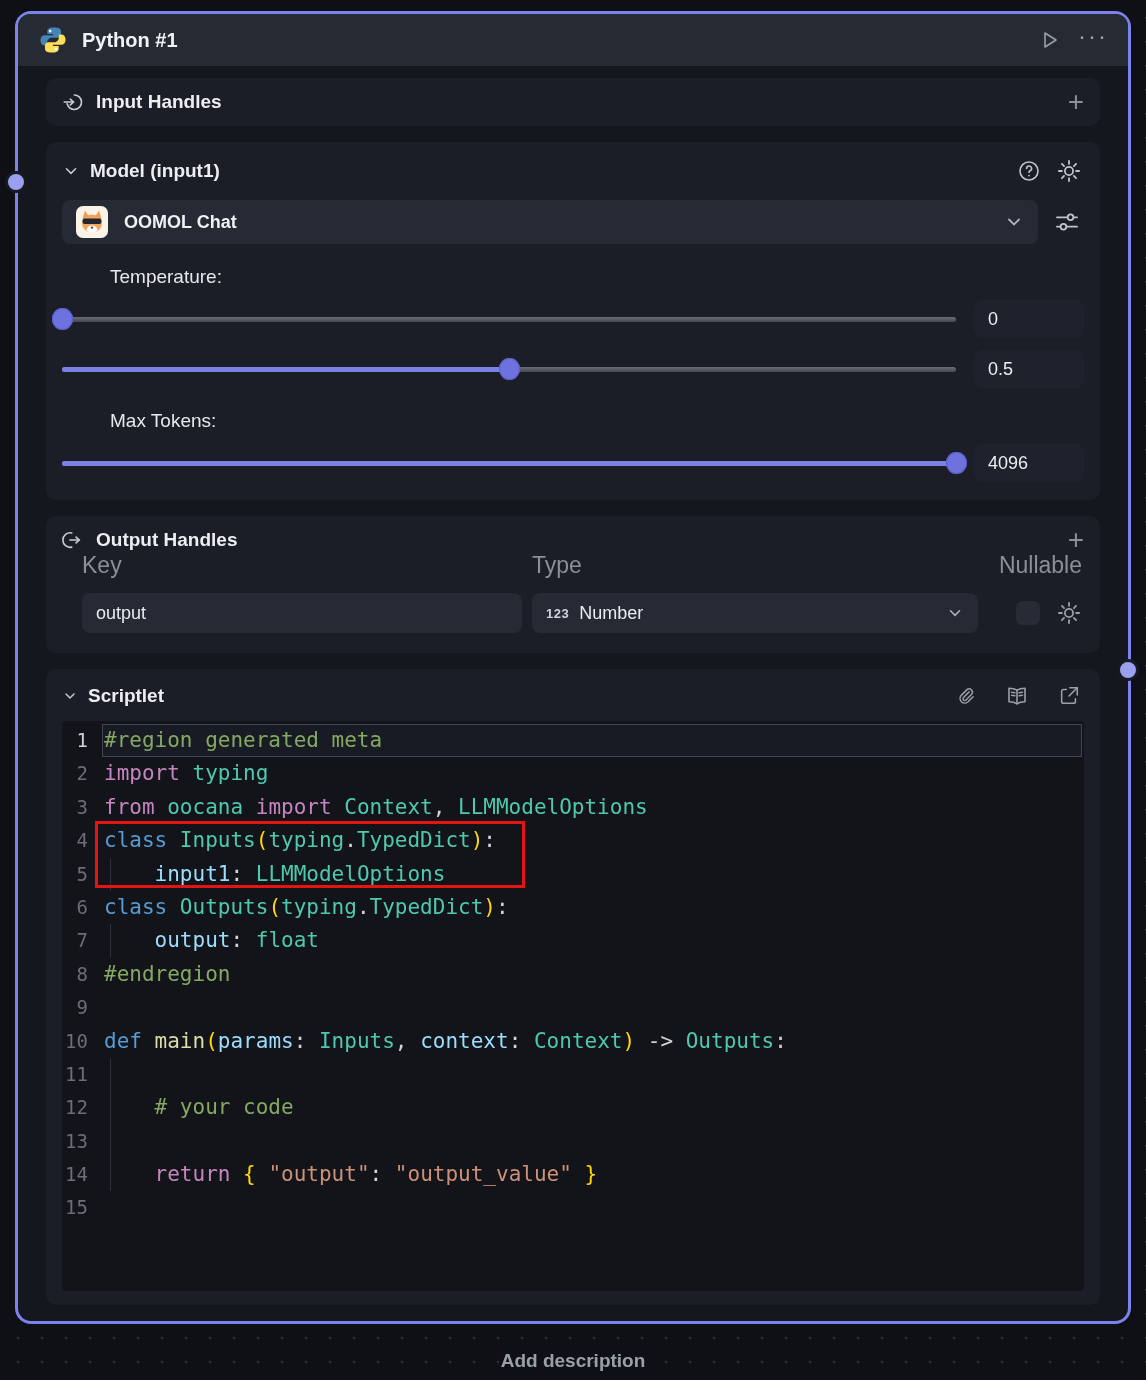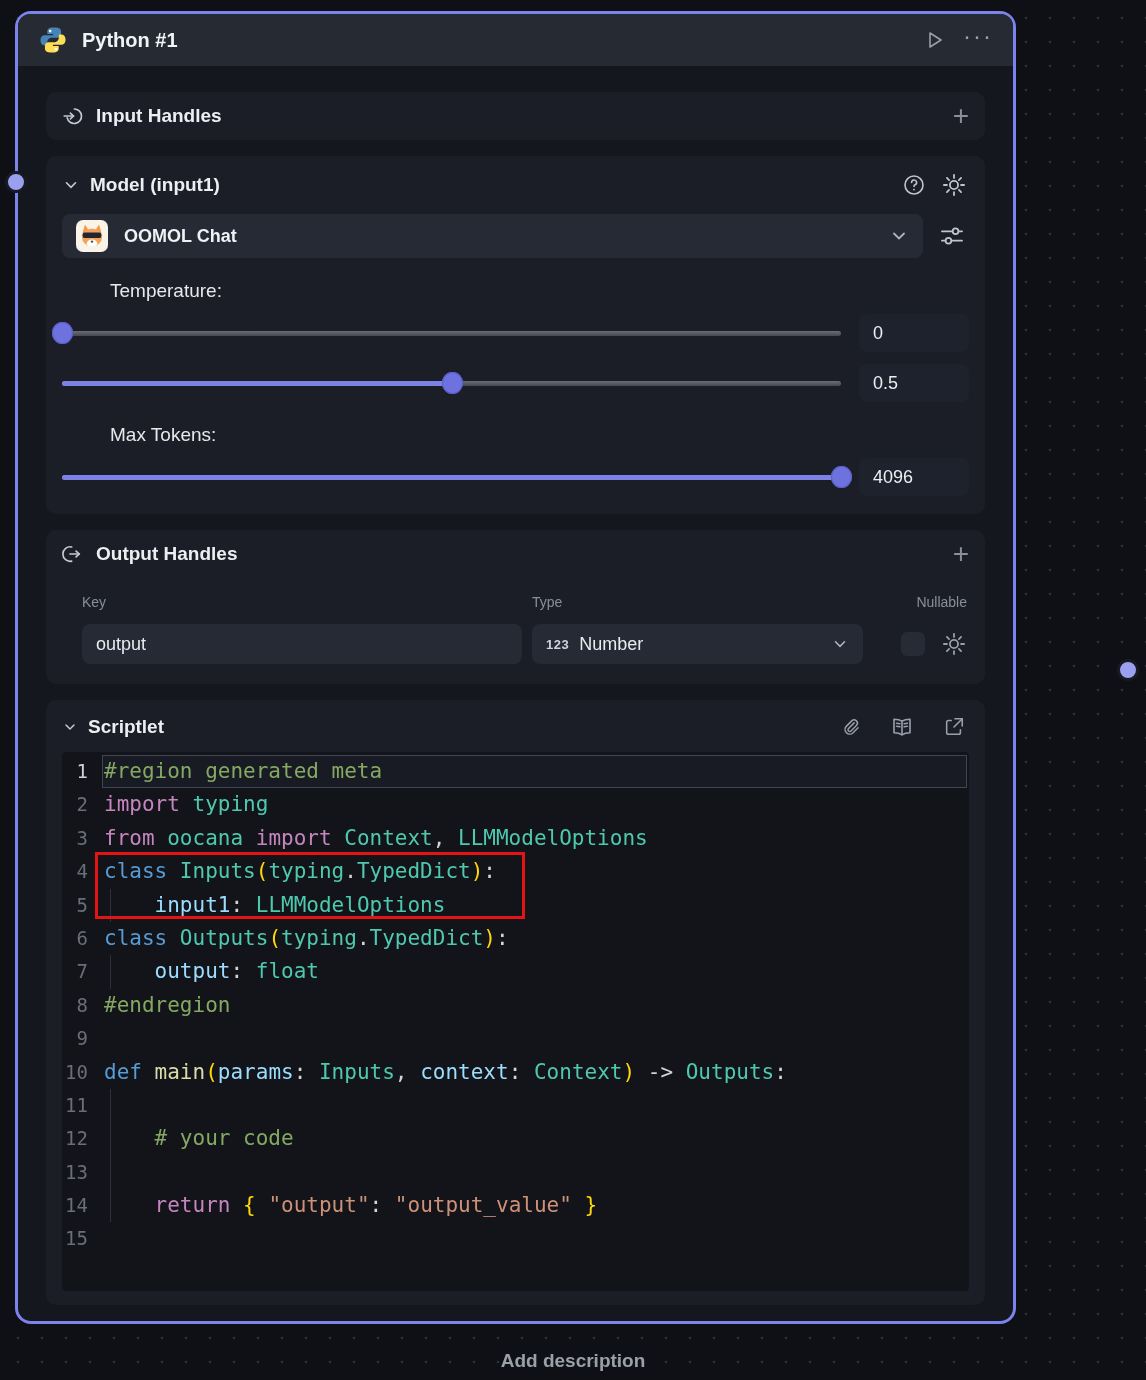--- a/index.html
+++ b/index.html
@@ -6,32 +6,32 @@
   *{box-sizing:border-box;}
   .page{
     position:relative;width:1146px;height:1380px;overflow:hidden;
     font-family:"Liberation Sans",sans-serif;color:#e8eaee;
     background:#0f1015;
     background-image:radial-gradient(circle,#2e3038 1.4px,transparent 1.6px);
     background-size:24px 24px;background-position:6px 6px;
   }
   
   .node{
-    position:absolute;left:15px;top:11px;width:1001px;height:1313px;
+    position:absolute;left:15px;top:11px;width:1116px;height:1313px;
     background:#15171e;border:3px solid #7d83ec;border-radius:16px;
     display:flex;flex-direction:column;
   }
   .node-header{
     height:52px;background:#262a33;border-radius:12px 12px 0 0;
     display:flex;align-items:center;gap:14px;padding:0 20px;flex:0 0 auto;
   }
   .node-title{font-size:20px;font-weight:700;color:#f2f3f6;flex:1;}
   .hbtn{display:flex;align-items:center;justify-content:center;width:30px;height:30px;color:#9aa0ab;cursor:pointer;}
   .more-glyph{font-size:24px;letter-spacing:2px;color:#9aa0ab;line-height:10px;margin-top:-8px;}
-  .node-body{flex:1;display:flex;flex-direction:column;gap:16px;padding:26px 28px 16px 28px;}
+  .node-body{flex:1;display:flex;flex-direction:column;gap:16px;padding:12px 28px 16px 28px;}
   .card{background:#1b1e27;border-radius:10px;}
   .sec-title{font-size:19px;font-weight:600;color:#edeef2;}
   .muted{color:#8a8f9a;}
   .icon{color:#c6cad2;display:inline-flex;}
   .icon.gray{color:#9aa0ab;}
   svg{display:block;}
   
   .card-row{display:flex;align-items:center;gap:12px;padding:12px 16px;}
   .spacer{flex:1;}
   .plus{font-size:28px;font-weight:300;color:#8a8f9a;line-height:24px;cursor:pointer;}
@@ -60,21 +60,21 @@
     background:#6d72de;box-shadow:0 0 0 1px #5a5fc9 inset;
   }
   .value-box{
     flex:0 0 110px;height:38px;background:#1e222c;border-radius:8px;
     display:flex;align-items:center;padding:0 14px;font-size:18px;color:#eceef2;cursor:text;
   }
   
   .oh-card{padding:12px 16px 20px 16px;}
   .oh-head{display:flex;align-items:center;gap:12px;justify-content:space-between;}
   .oh-grid{display:grid;grid-template-columns:440px 1fr 96px;column-gap:10px;align-items:center;padding-left:20px;margin-top:14px;}
-  .oh-cols{margin-top:28px;font-size:14px;}
+  .oh-cols{margin-top:0;font-size:23px;}
   .oh-cols .col-null{text-align:right;padding-right:2px;}
   .field{
     height:40px;background:#252a35;border-radius:8px;display:flex;align-items:center;
     gap:10px;padding:0 14px;font-size:18px;color:#e9ebee;cursor:pointer;
   }
   .type-badge{font-size:13px;color:#cfd3db;letter-spacing:0.5px;font-weight:600;}
   .null-cell{display:flex;align-items:center;justify-content:flex-end;gap:14px;}
   .checkbox{width:24px;height:24px;border-radius:6px;background:#272b36;cursor:pointer;}
   
   .script-card{padding:12px 16px 14px 16px;display:flex;flex-direction:column;flex:1;}

